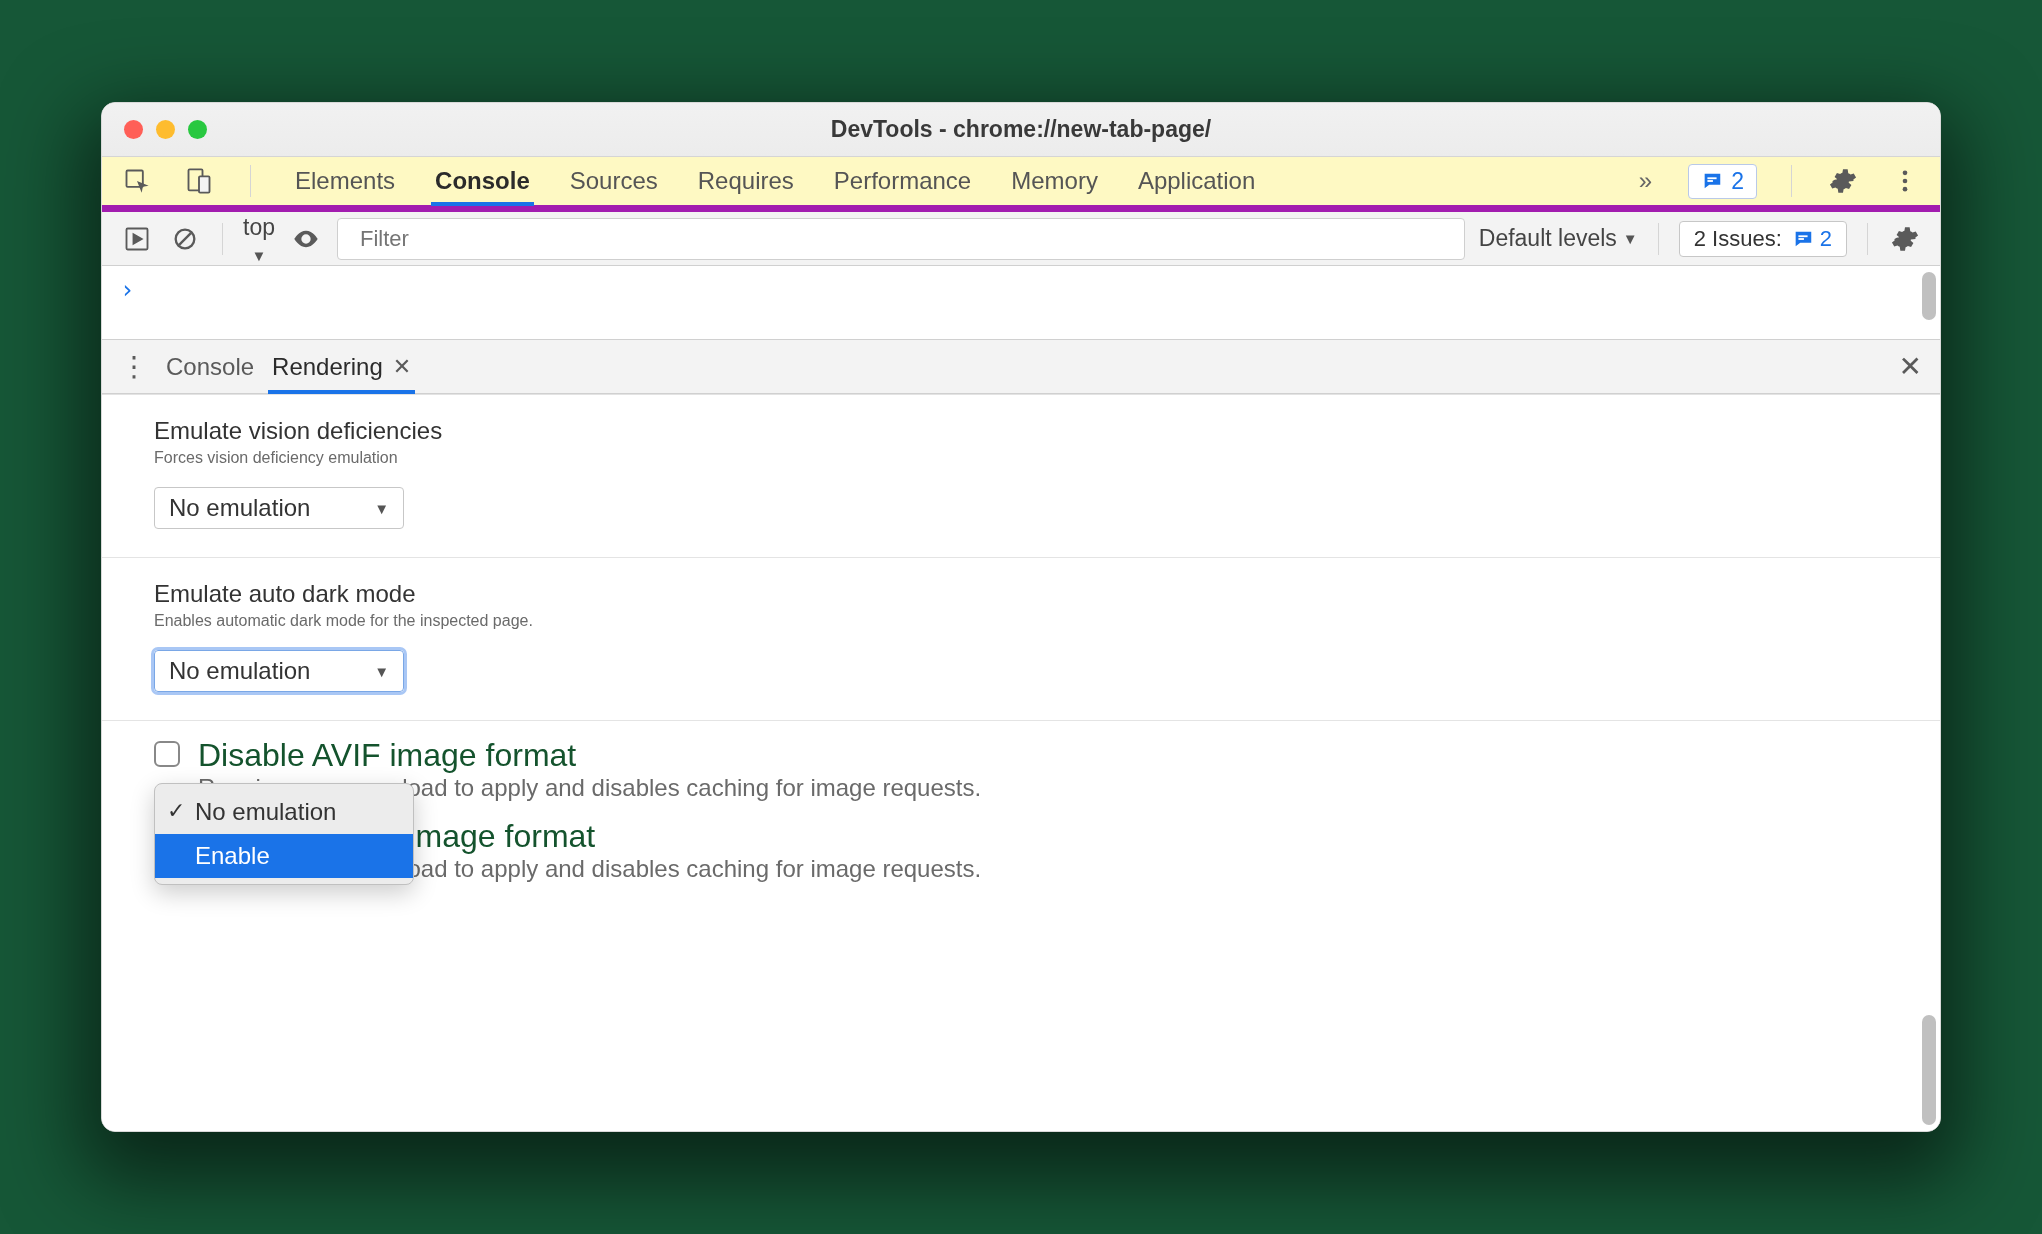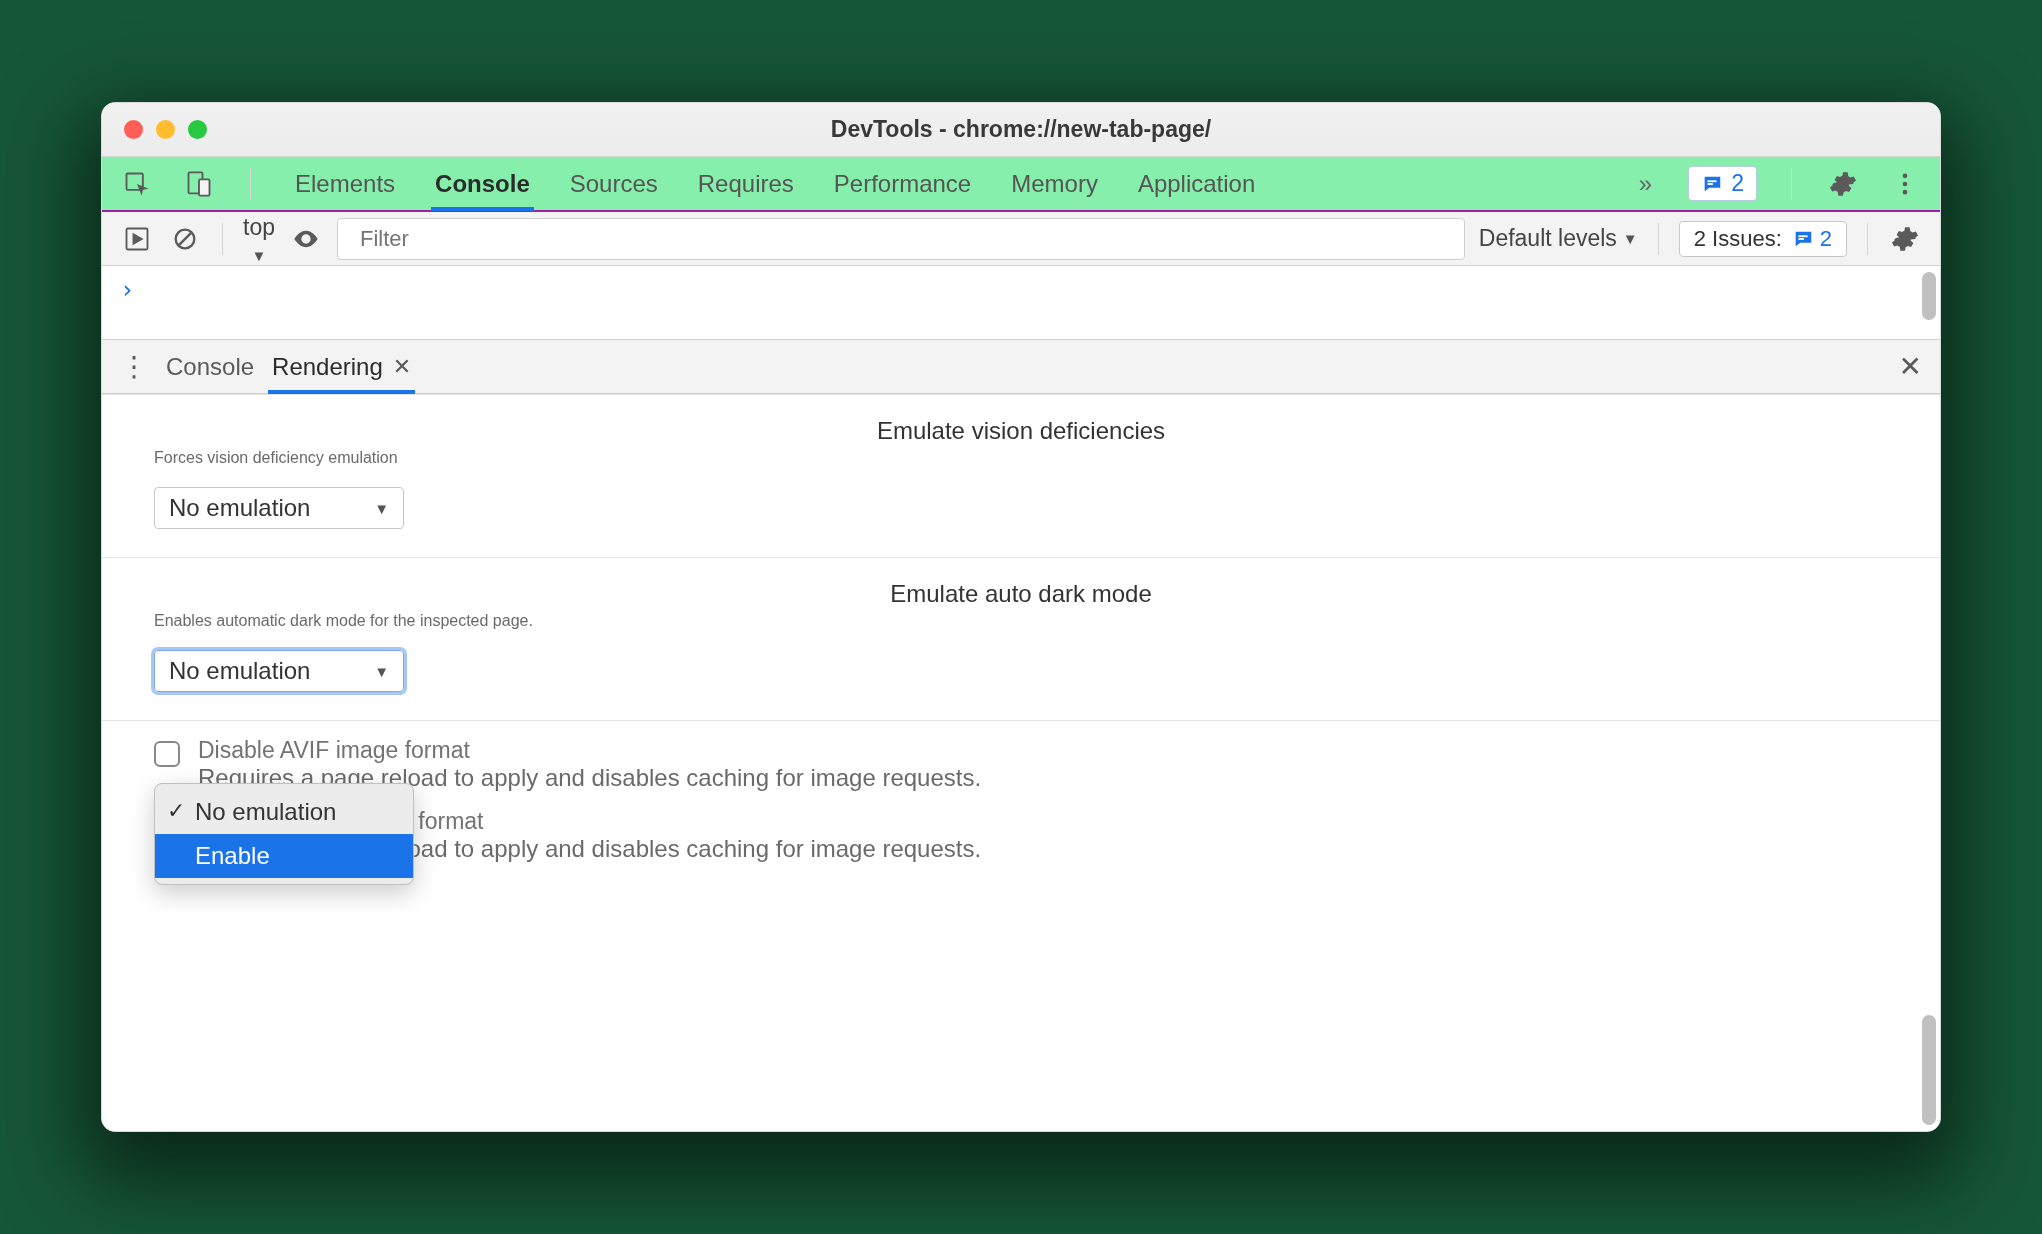--- a/index.html
+++ b/index.html
@@ -10,21 +10,21 @@
     display: flex; flex-direction: column; overflow: hidden;
     border:1px solid #d9d9d9;
   }
   
   .titlebar { height: 54px; background: linear-gradient(#f1f1f1,#ececec); border-bottom:1px solid #d5d5d5; display:flex; align-items:center; position:relative;text-decoration:underline; }
   .traffic { display:flex; gap:13px; margin-left:22px; }
   .tl { width:19px; height:19px; border-radius:50%; }
   .tl.red{background:#ff5f57;} .tl.yellow{background:#febc2e;} .tl.green{background:#28c840;}
   .titlebar .title { position:absolute; left:0; right:0; text-align:center; font-size:23px; font-weight:600; color:#393939; }
   
-  .tabs-row { height:55px; background:#86efac; border-bottom:2px solid #a21caf; display:flex; align-items:center; padding:0 18px; gap:28px; }
+  .tabs-row { height:55px; background:#fef9c3; border-bottom:7px solid #a21caf; display:flex; align-items:center; padding:0 18px; gap:28px; }
   .iconbtn { width:34px; height:34px; display:flex; align-items:center; justify-content:center; color:#5a5a5a; border-radius:4px; }
   .iconbtn svg { width:28px; height:28px; }
   .vsep { width:1px; height:32px; background:#d5d5d5; margin:0 6px; }
   .main-tabs { display:flex; align-items:stretch; gap:40px; height:100%; margin-left:10px; }
   .main-tab { display:flex; align-items:center; font-size:24px; color:#555; position:relative; }
   .main-tab.active { color:#333; font-weight:400; }
   .main-tab.active::after { content:""; position:absolute; left:-4px; right:-4px; bottom:-1px; height:4px; background:#1a73e8; }
   .main-tab.bold { font-weight:600; color:#2b2b2b;}
   .tabs-spacer { flex:1; }
   .more-chevrons { color:#666; font-size:24px; margin-right:8px; }
@@ -47,28 +47,28 @@
   .drawer-tab { font-size:24px; color:#5a5a5a; position:relative; display:flex; align-items:center; gap:10px; height:100%; }
   .drawer-tab.active { color:#2b2b2b; }
   .drawer-tab.active::after { content:""; position:absolute; left:-4px; right:-4px; bottom:-1px; height:4px; background:#1a73e8; }
   .drawer-close { margin-left:auto; color:#5a5a5a; font-size:28px; }
   .kebab-v { font-size:28px; color:#5a5a5a; }
   .closex { color:#5a5a5a; font-size:22px; }
   
   .rendering { flex:1; background:#fff; overflow:hidden; position:relative; }
   .rendering-inner { padding:0 0 0 0; position:relative; height:100%; border-top:1px solid #e3e3e3; }
   .section { padding:22px 52px 28px; border-bottom:1px solid #e4e4e4; }
-  .sec-title { font-size:24px; color:#333; margin-bottom:4px;text-align:center; }
+  .sec-title { font-size:24px; color:#333; margin-bottom:4px; }
   .sec-desc { font-size:16px; color:#6a6a6a; margin-bottom:20px; }
   .select-box { display:inline-flex; align-items:center; gap:16px; border:1px solid #c7c7c7; background:#fff; padding:6px 14px; border-radius:4px; font-size:24px; color:#333; min-width:250px; justify-content:space-between;}
   .select-box.focused { outline:3px solid #a9c7f5; outline-offset:0px; border-color:#7aa7e6; }
   .tri { font-size:15px; color:#555; }
   .checkbox-row { display:flex; align-items:flex-start; gap:18px; padding:8px 52px; }
   .cbx { width:26px; height:26px; border:2px solid #888; border-radius:6px; margin-top:4px; flex-shrink:0; background:#fff; }
-  .cb-text .cb-title { font-size:23px; color:#737373; }
+  .cb-text .cb-title { font-size:32px; color:#14532d; }
   .cb-text .cb-desc { font-size:24px; color:#6a6a6a; }
   
   .dropdown-popup {
     position:absolute; left:52px; top:388px; width:260px;
     background:#ececec; border:1px solid #c0c0c0; border-radius:8px;
     box-shadow:0 8px 24px rgba(0,0,0,0.2); padding:6px 0; z-index:10;
   }
   .dd-item { padding:8px 18px 8px 40px; font-size:24px; color:#333; position:relative; }
   .dd-item.selected::before { content:"✓"; position:absolute; left:12px; top:8px; font-size:22px; }
   .dd-item.highlight { background:#1a73e8; color:#fff; }

